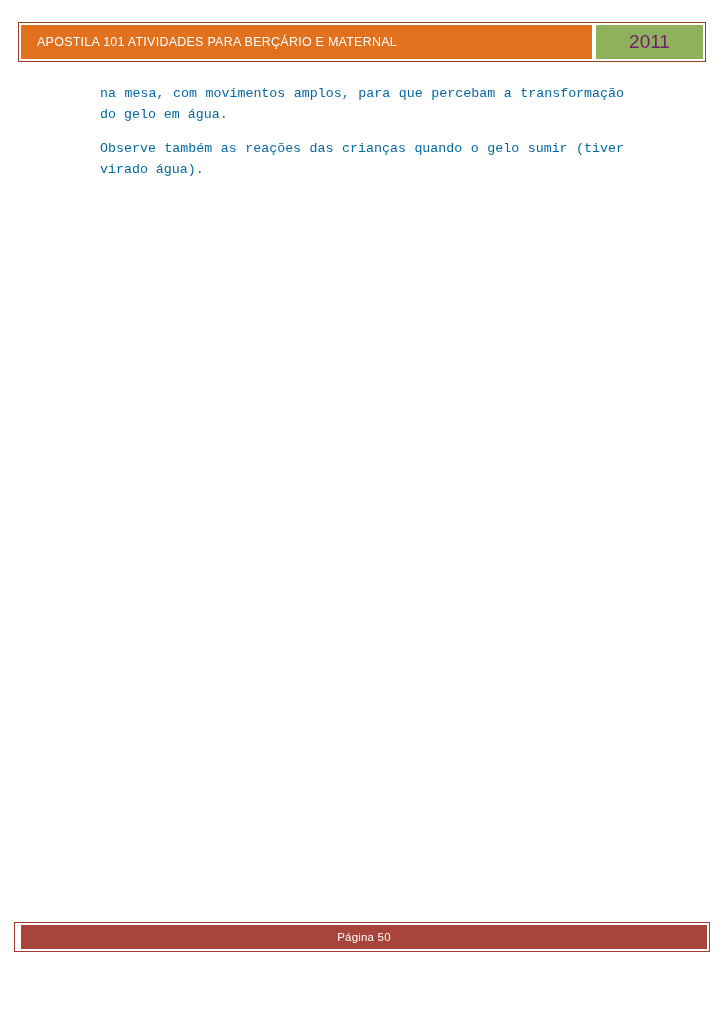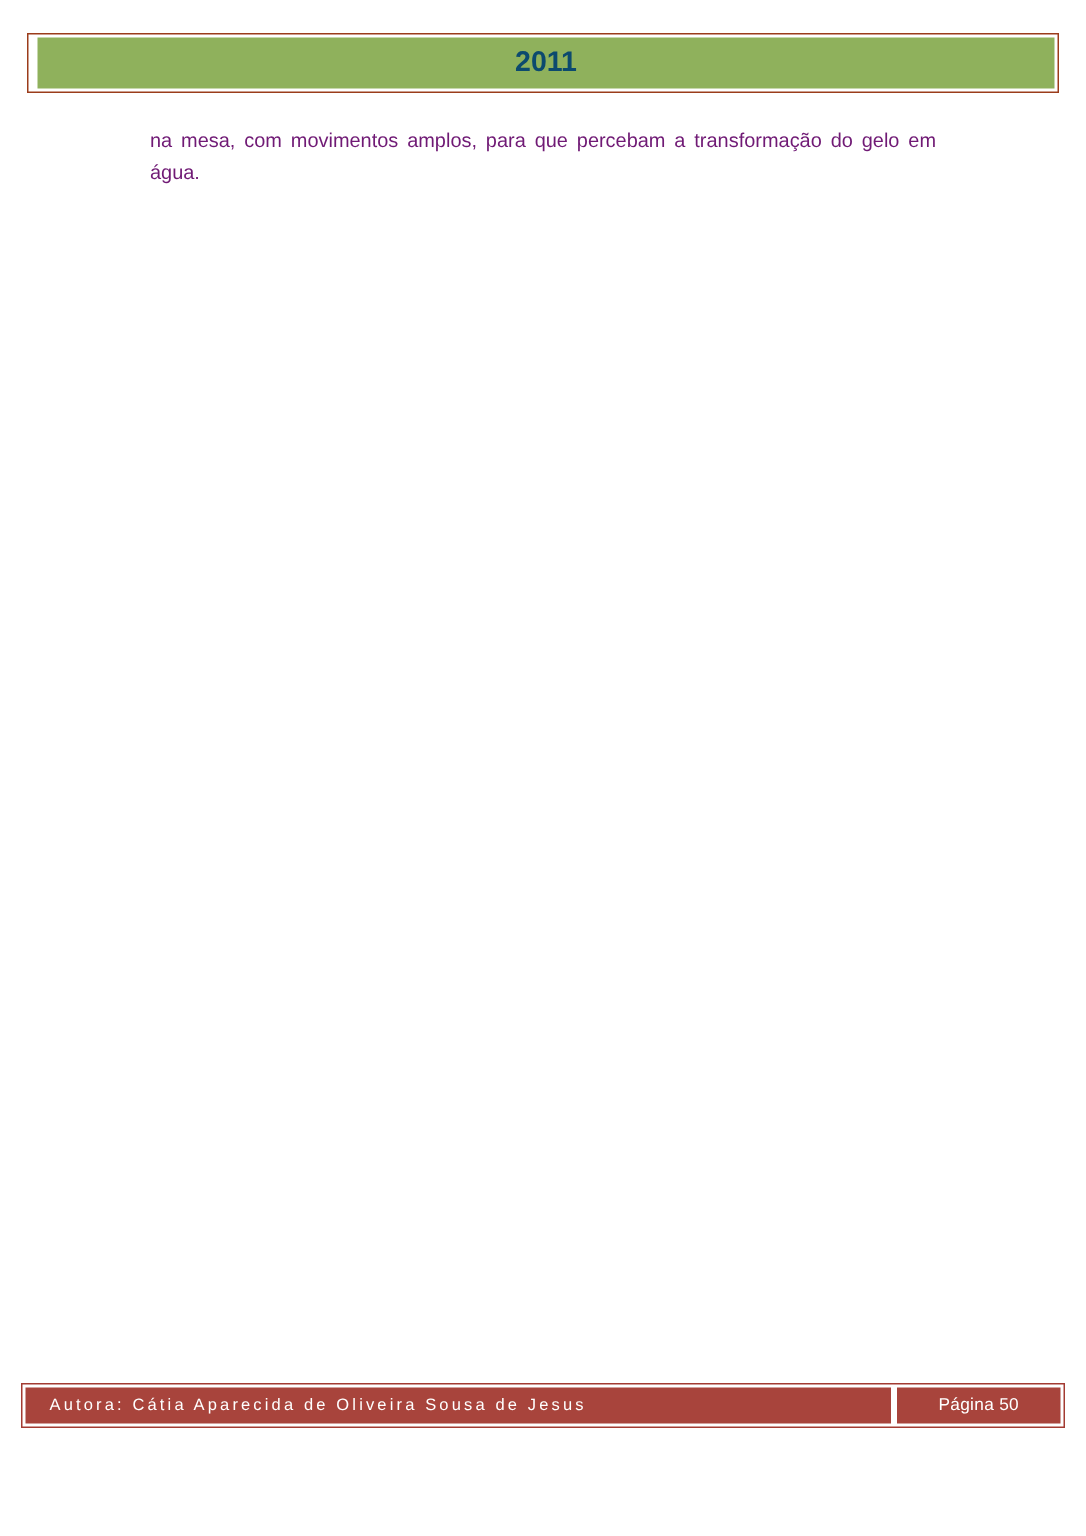--- a/index.html
+++ b/index.html
@@ -40,42 +40,42 @@
     font-weight: normal;
     white-space: nowrap;
     overflow: hidden;
   }
   .header-gap {
     flex: 0 0 4px;
     background: #ffffff;
   }
   .header-year {
     background: #8fb15c;
-    color: #0c4a6e;
+    color: #701a75;
     flex: 1 1 auto;
     display: flex;
     align-items: center;
     justify-content: center;
     font-size: 19px;
-    font-weight: bold;
   }
 
   
   .content {
     position: absolute;
     left: 100px;
     top: 84px;
     width: 524px;
   }
   .para {
-    color: #701a75;
+    color: #0369a1;
     font-size: 13.3px;
     line-height: 1.55;
     text-align: justify;
     margin: 0 0 14px 0;
+    font-family: Liberation Mono, monospace;
   }
   .para.justify-all {
     text-align: justify;
     text-align-last: left;
   }
 
   
   .footer {
     position: absolute;
     left: 14px;
@@ -112,25 +112,26 @@
     align-items: center;
     justify-content: center;
     font-size: 11.5px;
     letter-spacing: 0.2px;
   }
 </style>
 </head>
 <body>
 
 <div class="header">
+  <div class="header-title">APOSTILA 101 ATIVIDADES PARA BERÇÁRIO E MATERNAL</div>
   <div class="header-gap"></div>
   <div class="header-year">2011</div>
 </div>
 
 <div class="content">
   <p class="para justify-all">na mesa, com movimentos amplos, para que percebam a transformação do gelo em água.</p>
+  <p class="para justify-all">Observe também as reações das crianças quando o gelo sumir (tiver virado água).</p>
 </div>
 
 <div class="footer">
-  <div class="footer-author">Autora: Cátia Aparecida de Oliveira Sousa de Jesus</div>
   <div class="footer-gap"></div>
   <div class="footer-page">Página 50</div>
 </div>
 
 </body></html>

